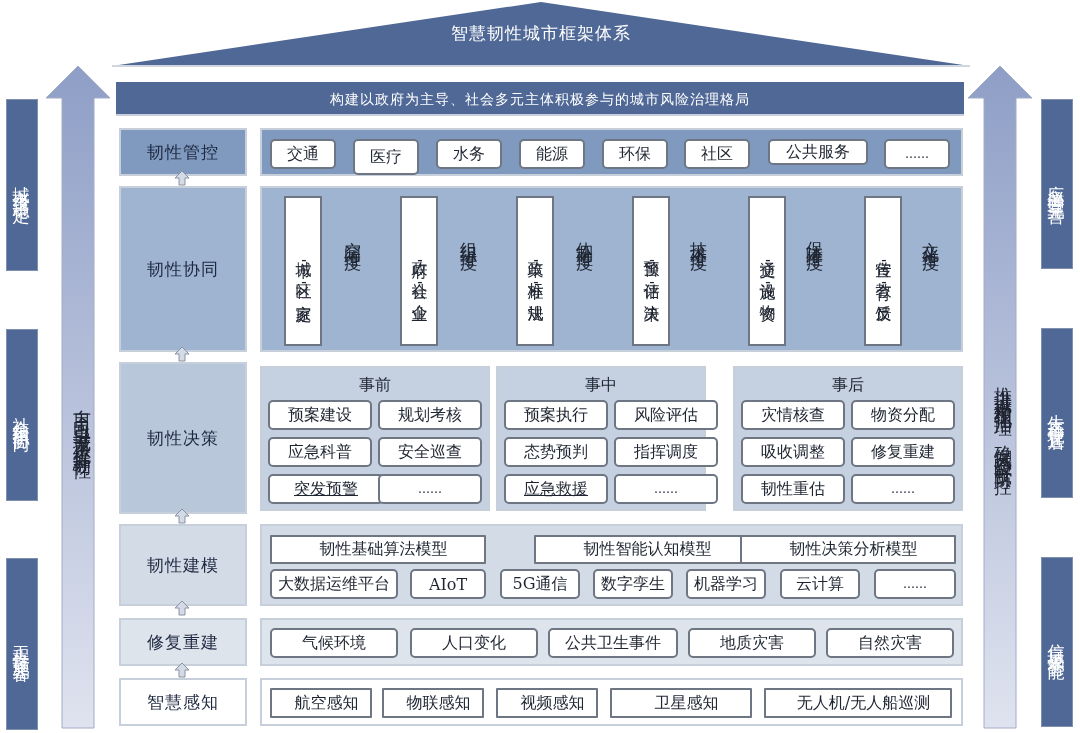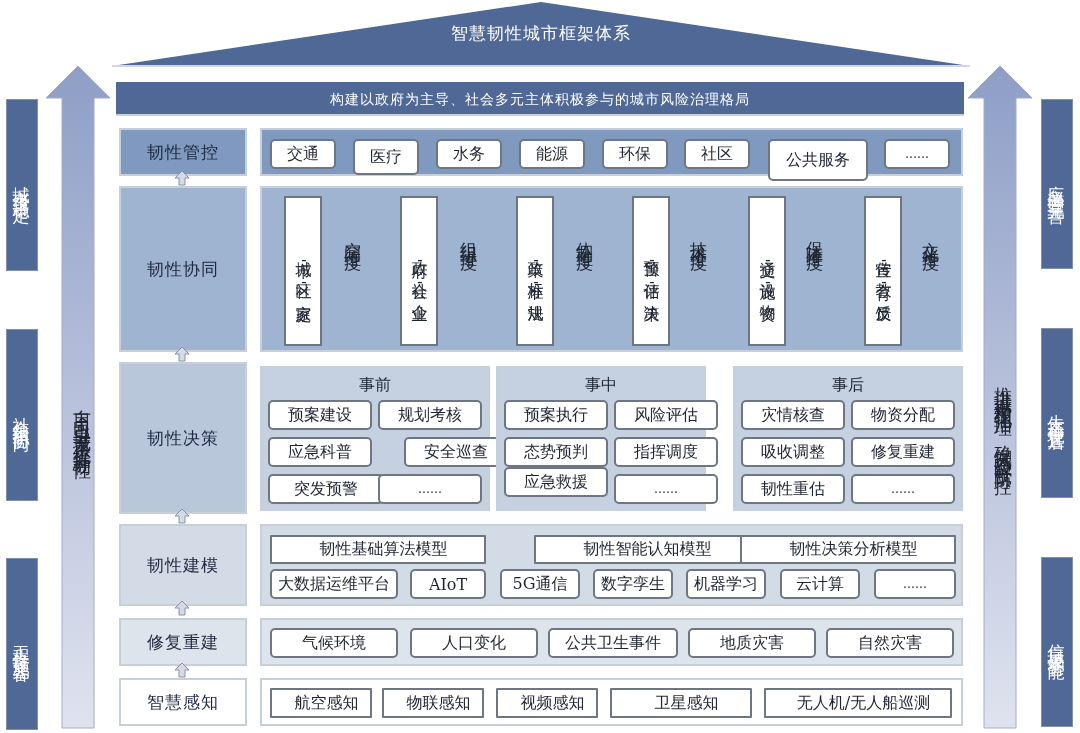--- a/index.html
+++ b/index.html
@@ -101,21 +101,21 @@
 <div class="abs layer-label" style="top:128px; height:48px; background:#7f9abe;">
   <span>韧性管控</span>
 </div>
 <div class="abs layer-panel" style="top:128px; height:48px; background:#7f9abe;">
   <div class="chip" style="left:8px;  top:9px; width:66px; height:30px;">交通</div>
   <div class="chip" style="left:91px; top:9px; width:66px; height:36px;">医疗</div>
   <div class="chip" style="left:174px;top:9px; width:66px; height:30px;">水务</div>
   <div class="chip" style="left:257px;top:9px; width:66px; height:30px;">能源</div>
   <div class="chip" style="left:340px;top:9px; width:66px; height:30px;">环保</div>
   <div class="chip" style="left:422px;top:9px; width:66px; height:30px;">社区</div>
-  <div class="chip" style="left:506px;top:9px; width:100px;height:42px;">公共服务</div>
+  <div class="chip" style="left:506px;top:9px; width:100px;height:26px;">公共服务</div>
   <div class="chip" style="left:622px;top:9px; width:66px; height:30px; font-size:12px;">……</div>
 </div>
 
 <svg class="up-arrow" style="top:170px;" viewBox="0 0 16 16">
     <polygon points="8,1 15,8 11,8 11,15 5,15 5,8 1,8" fill="#d5dbe6" stroke="#8a93a3" stroke-width="1"></polygon>
   </svg>
 
 <div class="abs layer-label" style="top:186px; height:166px; background:#9fb4d1;">
   <span>韧性协同</span>
 </div>
@@ -141,32 +141,32 @@
 <div class="abs layer-label" style="top:362px; height:152px; background:#b9c7db;">
   <span>韧性决策</span>
 </div>
 <div class="abs" style="left:260px; top:362px; width:703px; height:152px;">
 
   <div class="phase" style="left:0; width:230px;">
     <div class="phase-title">事前</div>
     <div class="chip" style="left:6px;   top:32px; width:104px; height:30px;">预案建设</div>
     <div class="chip" style="left:116px; top:32px; width:104px; height:30px;">规划考核</div>
     <div class="chip" style="left:6px;   top:69px; width:104px; height:30px;">应急科普</div>
-    <div class="chip" style="left:116px; top:69px; width:104px; height:30px;margin-left:26px;">安全巡查</div>
-    <div class="chip" style="left:6px;   top:106px; width:116px; height:30px;">突发预警</div>
+    <div class="chip" style="left:116px; top:69px; width:104px; height:30px;">安全巡查</div>
+    <div class="chip" style="left:6px;   top:106px; width:116px; height:30px;text-decoration:underline;">突发预警</div>
     <div class="chip" style="left:116px; top:106px; width:104px; height:30px; font-size:12px;">……</div>
   </div>
 
   <div class="phase" style="left:236px; width:210px;">
     <div class="phase-title">事中</div>
     <div class="chip" style="left:6px;   top:32px; width:104px; height:30px;">预案执行</div>
     <div class="chip" style="left:116px; top:32px; width:104px; height:30px;">风险评估</div>
     <div class="chip" style="left:6px;   top:69px; width:104px; height:30px;">态势预判</div>
     <div class="chip" style="left:116px; top:69px; width:104px; height:30px;">指挥调度</div>
-    <div class="chip" style="left:6px;   top:99px; width:104px; height:30px;">应急救援</div>
+    <div class="chip" style="left:6px;   top:106px; width:104px; height:30px;text-decoration:underline;">应急救援</div>
     <div class="chip" style="left:116px; top:106px; width:104px; height:30px; font-size:12px;">……</div>
   </div>
 
   <div class="phase" style="left:473px; width:230px;">
     <div class="phase-title">事后</div>
     <div class="chip" style="left:6px;   top:32px; width:104px; height:30px;">灾情核查</div>
     <div class="chip" style="left:116px; top:32px; width:104px; height:30px;">物资分配</div>
     <div class="chip" style="left:6px;   top:69px; width:104px; height:30px;">吸收调整</div>
     <div class="chip" style="left:116px; top:69px; width:104px; height:30px;">修复重建</div>
     <div class="chip" style="left:6px;   top:106px; width:104px; height:30px;">韧性重估</div>

